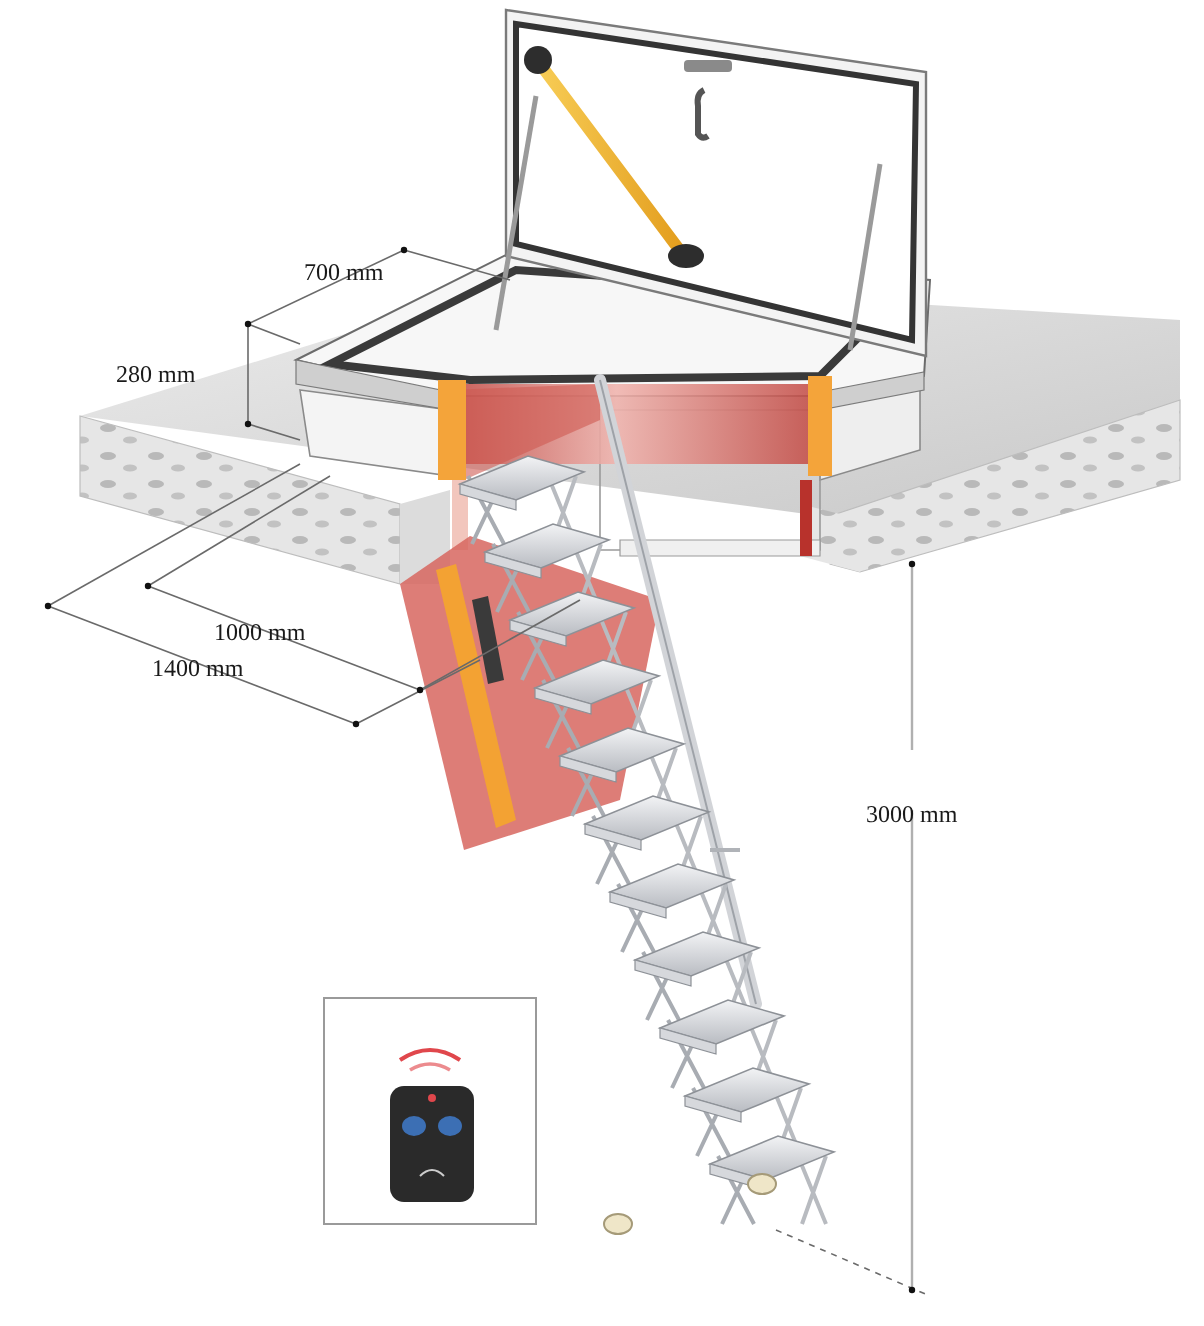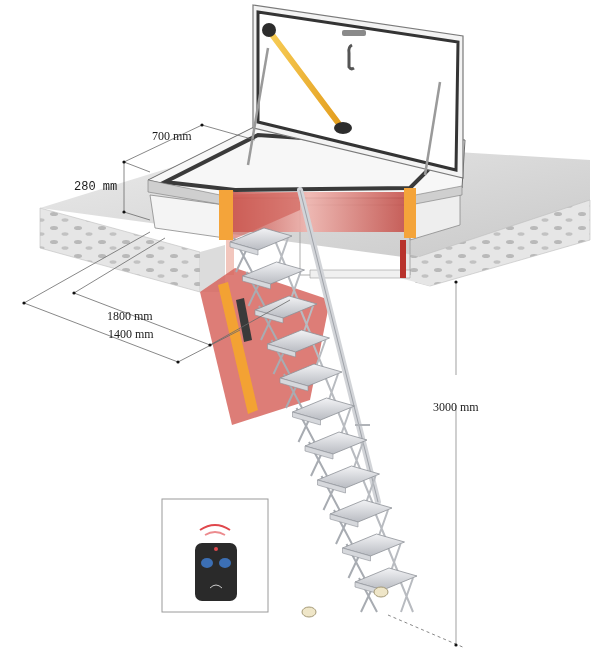--- a/index.html
+++ b/index.html
@@ -185,17 +185,17 @@
     <path d="M 205 535 q 10 -6 20 0" stroke="#ec8b8e" stroke-width="1.8" fill="none"></path>
     <rect x="195" y="543" width="42" height="58" rx="7" fill="#2a2a2a"></rect>
     <circle cx="216" cy="549" r="2" fill="#e0474c"></circle>
     <ellipse cx="207" cy="563" rx="6" ry="5" fill="#3c6fb4"></ellipse>
     <ellipse cx="225" cy="563" rx="6" ry="5" fill="#3c6fb4"></ellipse>
     <path d="M 210 588 q 6 -6 12 0" stroke="#cccccc" stroke-width="1" fill="none"></path>
   </g>
 </svg>
 
 <span class="dim-label" style="left:152px; top:129px;">700 mm</span>
-<span class="dim-label" style="left:74px; top:180px;font-family:Liberation Mono, monospace;">280 mm</span>
-<span class="dim-label" style="left:107px; top:309px;">1800 mm</span>
-<span class="dim-label" style="left:76px; top:327px;margin-left:32px;">1400 mm</span>
+<span class="dim-label" style="left:58px; top:180px;">280 mm</span>
+<span class="dim-label" style="left:107px; top:309px;">1000 mm</span>
+<span class="dim-label" style="left:76px; top:327px;">1400 mm</span>
 <span class="dim-label" style="left:433px; top:400px;">3000 mm</span>
 </div>
 
 </body></html>

